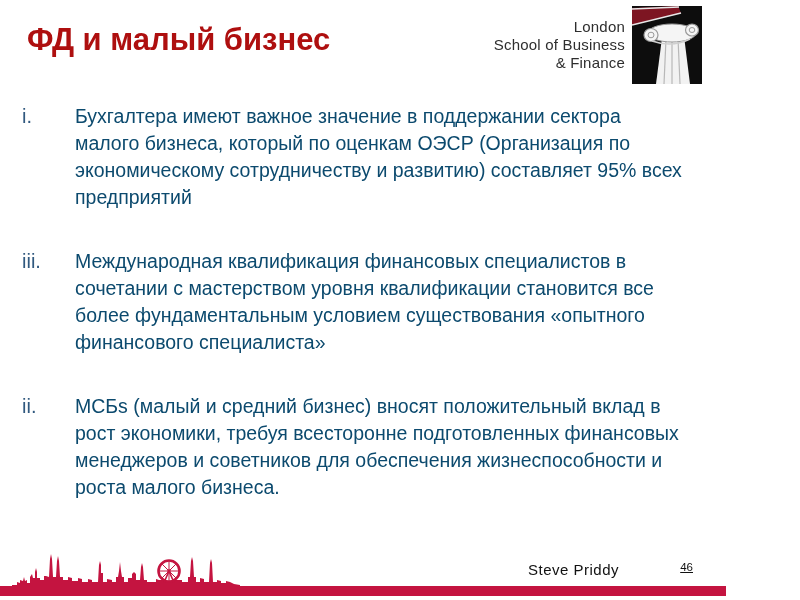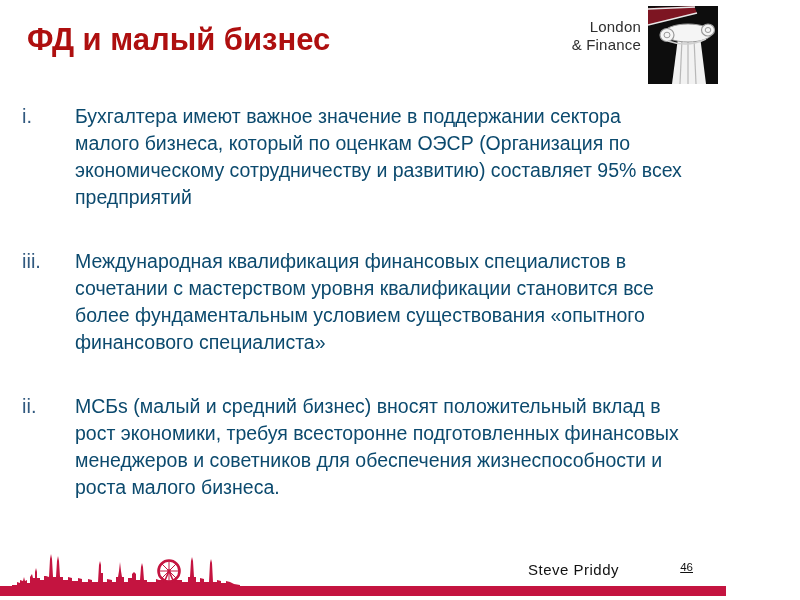--- a/index.html
+++ b/index.html
@@ -18,21 +18,21 @@
     font-size: 31px;
     font-weight: bold;
     color: #ae0f0f;
     letter-spacing: 0px;
     white-space: nowrap;
   }
 
   
   .logo {
     position: absolute;
-    top: 6px; right: 8px;
+    top: 6px; right: 24px;
     display: flex;
     align-items: flex-start;
   }
   .logo-text {
     text-align: right;
     color: #2e2e2e;
     font-size: 15px;
     line-height: 18px;
     margin-top: 12px;
     margin-right: 7px;
@@ -93,20 +93,21 @@
 </head>
 <body>
 
 <div class="slide">
 
   <div class="slide-title">ФД и малый бизнес</div>
 
   <div class="logo">
     <div class="logo-text">
       <div>London</div>
+      <div>School of Business</div>
       <div>&amp; Finance</div>
     </div>
     <svg class="logo-mark" viewBox="0 0 70 78" xmlns="http://www.w3.org/2000/svg">
       <rect x="0" y="0" width="70" height="78" fill="#0d0d0d"></rect>
 
       <polygon points="0,2 46,0 49,7 0,19" fill="#7d1522"></polygon>
       <line x1="0" y1="3" x2="47" y2="1" stroke="#e8e8e8" stroke-width="1.5"></line>
       <line x1="0" y1="19" x2="49" y2="7" stroke="#e8e8e8" stroke-width="1.5"></line>
 
       <polygon points="30,32 52,30 58,78 24,78" fill="#f2f2f2"></polygon>

